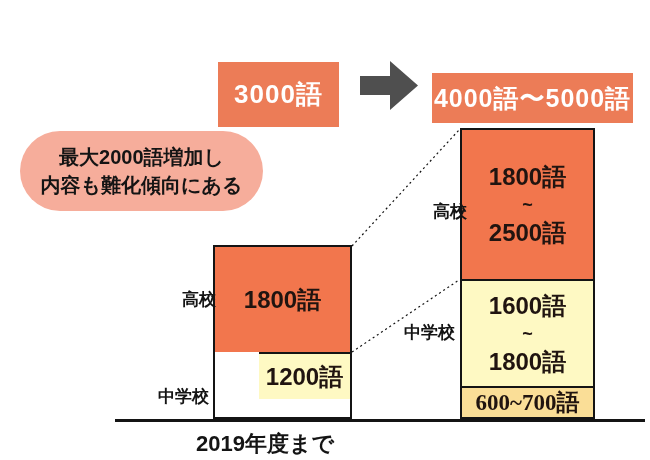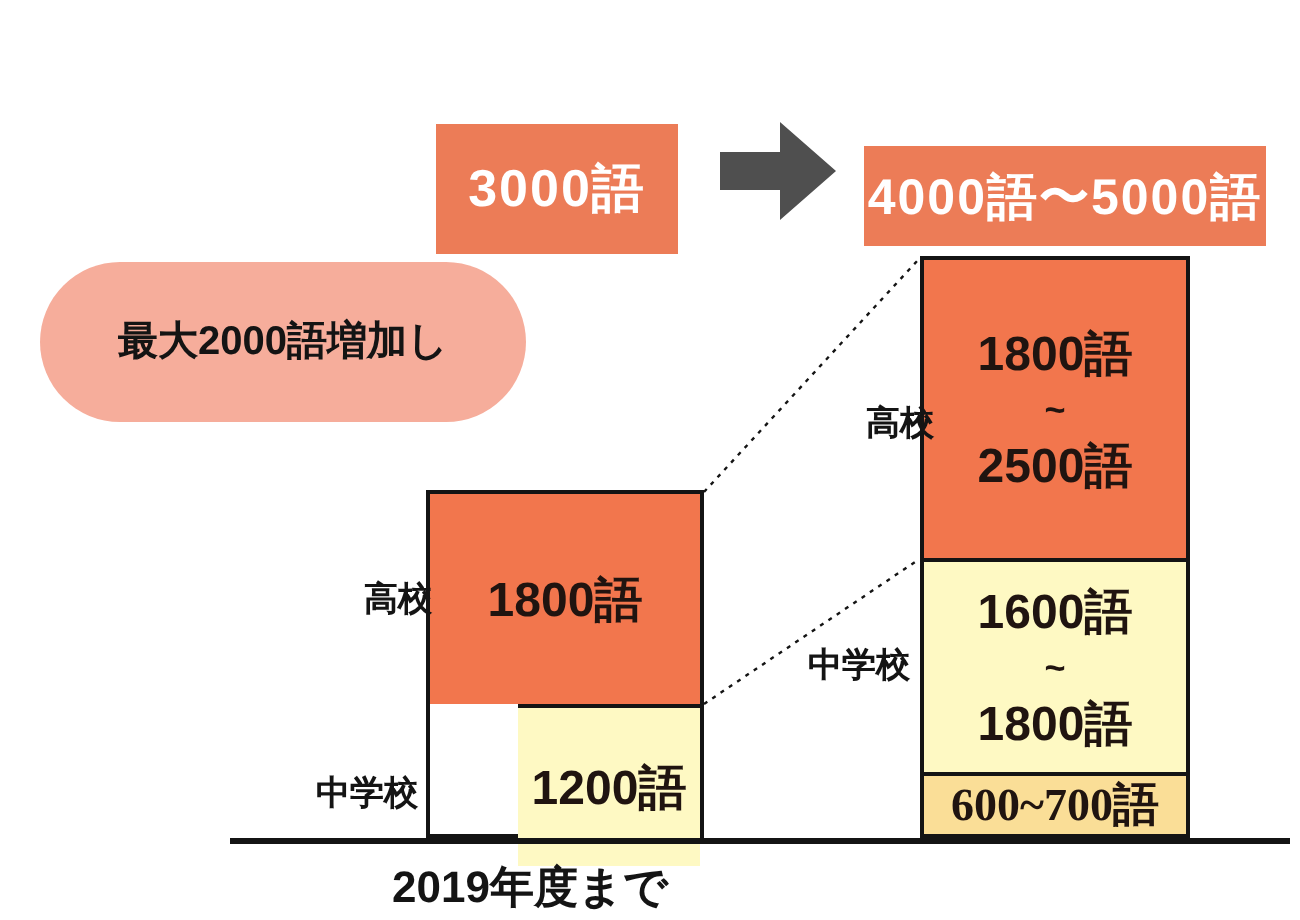--- a/index.html
+++ b/index.html
@@ -27,21 +27,21 @@
   #left-stack{left:213px;top:245px;width:139px;height:174px;}
   #right-stack{left:460px;top:128px;width:135px;height:291px;}
   .seg{display:flex;flex-direction:column;align-items:center;justify-content:center;
        box-sizing:border-box;font-size:24px;color:#201410;}
   .seg .sep{font-size:18px;line-height:20px;}
   .seg-divider{border-top:2px solid #141414;}
   .fill-orange{background:#F2764D;}
   .fill-pink{background:#fef9c3;}
   .fill-yellow{background:#FADE97;font-family:Liberation Serif, serif;}
   #lseg-hs{height:105px;}
-  #lseg-ms{height:81px;margin-left:44px;}
+  #lseg-ms{height:47px;margin-left:44px;}
   #rseg-hs{height:149px;gap:2px;}
   #rseg-ms{height:107px;gap:2px;}
   #rseg-es{height:31px;font-size:23px;}
   
   .side-label{font-size:17px;text-align:right;width:56px;}
   #label-left-hs{left:160px;top:288px;}
   #label-left-ms{left:153px;top:385px;}
   #label-right-hs{left:411px;top:200px;}
   #label-right-ms{left:399px;top:321px;}
   #label-right-es{left:399px;top:391px;}
@@ -72,20 +72,21 @@
       <polygon points="0,15 30,15 30,0 58,24.5 30,49 30,34 0,34" fill="#4F4F4F"></polygon>
     </svg>
   </div>
 
   <div id="box-after" class="abs flow-box">
     <span>4000語〜5000語</span>
   </div>
 
   <div id="callout" class="abs">
     <div>最大2000語増加し</div>
+    <div>内容も難化傾向にある</div>
   </div>
 
   <div id="left-stack" class="abs stack">
     <div id="lseg-hs" class="seg fill-orange">
       <div>1800語</div>
     </div>
     <div id="lseg-ms" class="seg fill-pink seg-divider">
       <div>1200語</div>
     </div>
   </div>

